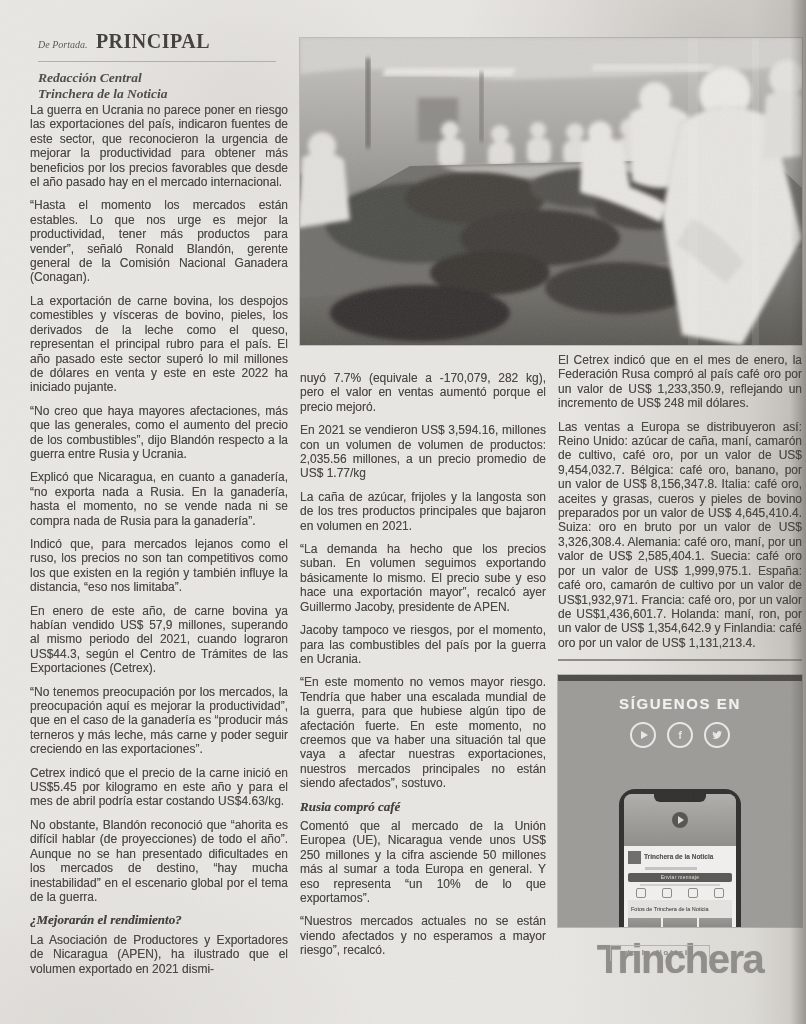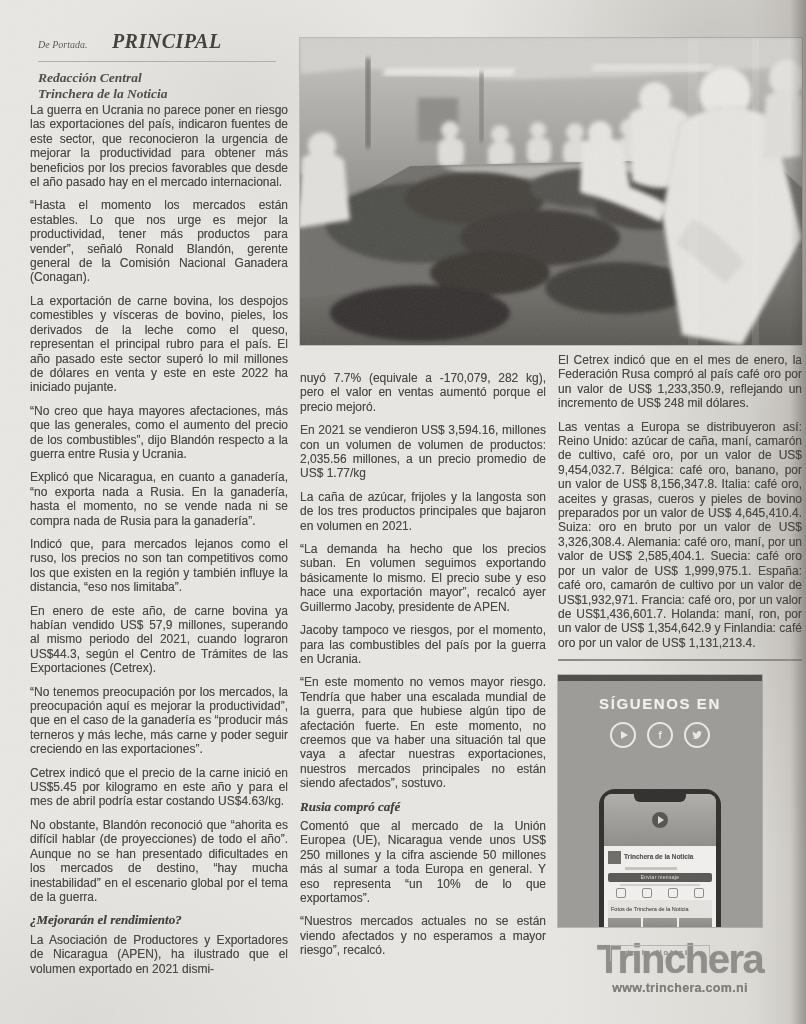--- a/index.html
+++ b/index.html
@@ -16,21 +16,21 @@
     color:#47453f;
   }
   .noise{position:absolute;inset:0;opacity:.14;pointer-events:none;z-index:9;}
   .edge-right{position:absolute;top:0;right:0;width:16px;height:100%;
     background:linear-gradient(90deg, rgba(60,58,55,0) 0%, rgba(60,58,55,0.35) 100%);z-index:8;}
 
   
   .kicker-row{position:absolute;left:38px;top:30px;white-space:nowrap;}
   .kicker{font-family:"Liberation Serif", serif;font-style:italic;font-size:10px;color:#5a5852;}
   .section{font-family:"Liberation Serif", serif;font-weight:bold;font-size:20px;
-    letter-spacing:.5px;color:#403e39;margin-left:20px;font-style:italic;}
+    letter-spacing:.5px;color:#403e39;margin-left:4px;}
   .head-rule{position:absolute;left:38px;top:61px;width:238px;height:1px;background:#b3b0aa;}
   .byline{position:absolute;left:38px;top:70px;font-family:"Liberation Serif", serif;
     font-weight:bold;font-style:italic;font-size:13.5px;line-height:16px;color:#4c4a45;}
 
   
   .col{position:absolute;font-size:12px;line-height:14.4px;text-align:justify;
     text-shadow:0 0 .5px rgba(72,70,66,.55);}
   .col p{margin:0 0 9px 0;}
   .col1{left:30px;top:103px;width:258px;}
   .col2{left:300px;top:353px;width:246px;margin-top:18px;}
@@ -40,21 +40,21 @@
 
   
   .photo{position:absolute;left:300px;top:38px;width:502px;height:307px;overflow:hidden;
     box-shadow:0 0 0 1px rgba(120,117,112,.35);}
   .photo svg{display:block;}
 
   
   .divider{border:none;border-top:2px solid #8e8b86;margin:4px 0 14px 0;}
 
   
-  .ad{position:relative;width:204px;height:246px;background:#9d9b97;overflow:hidden;
+  .ad{position:relative;width:244px;height:246px;background:#9d9b97;overflow:hidden;
     border-top:6px solid #4d4b48;box-shadow:0 0 0 1px rgba(110,108,104,.4);}
   .ad-title{margin-top:13px;text-align:center;color:#f4f3f1;font-weight:bold;
     font-size:15px;line-height:19px;letter-spacing:1.6px;text-shadow:0 0 1px rgba(255,255,255,.4);}
   .soc-row{display:flex;justify-content:center;gap:11px;margin-top:9px;}
   .soc{width:22px;height:22px;border:2px solid #eceae8;border-radius:50%;color:#eceae8;
     display:flex;align-items:center;justify-content:center;font-size:11px;font-weight:bold;}
   .soc .tri{width:0;height:0;border-left:7px solid #eceae8;border-top:4px solid transparent;
     border-bottom:4px solid transparent;margin-left:2px;}
   
   .phone{position:absolute;left:50%;transform:translateX(-50%);top:108px;width:122px;height:150px;
@@ -269,21 +269,20 @@
               <div></div>
             </div>
           </div>
         </div>
       </div>
     </div>
 
     <div class="brand-block">
       <span class="brand-tag">de la Noticia</span>
       <div class="brand">Trinchera</div>
-      <div class="brand-url">www.trinchera.com.ni</div>
     </div>
   </div>
 
   <svg class="noise" width="806" height="1024" xmlns="http://www.w3.org/2000/svg">
     <filter id="pg">
         <feTurbulence type="fractalNoise" baseFrequency="0.8" numOctaves="2"></feTurbulence>
       <feColorMatrix type="matrix" values="0 0 0 0 0.45 0 0 0 0 0.44 0 0 0 0 0.42 0 0 0 0.6 0"></feColorMatrix>
       </filter>
     <rect width="806" height="1024" filter="url(#pg)"></rect>
   </svg>

